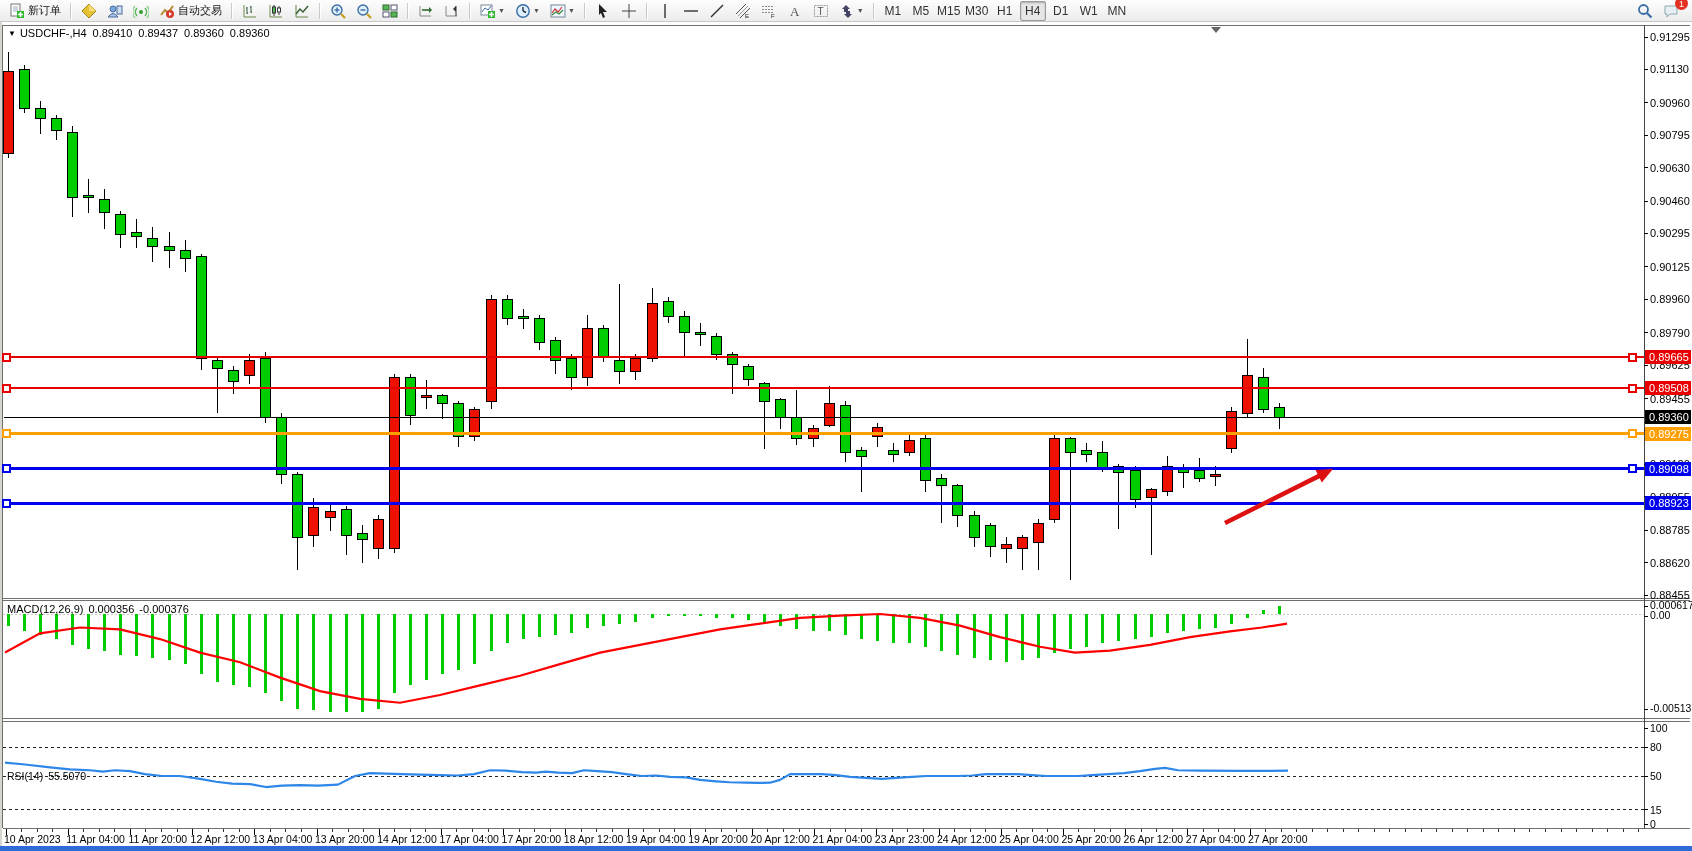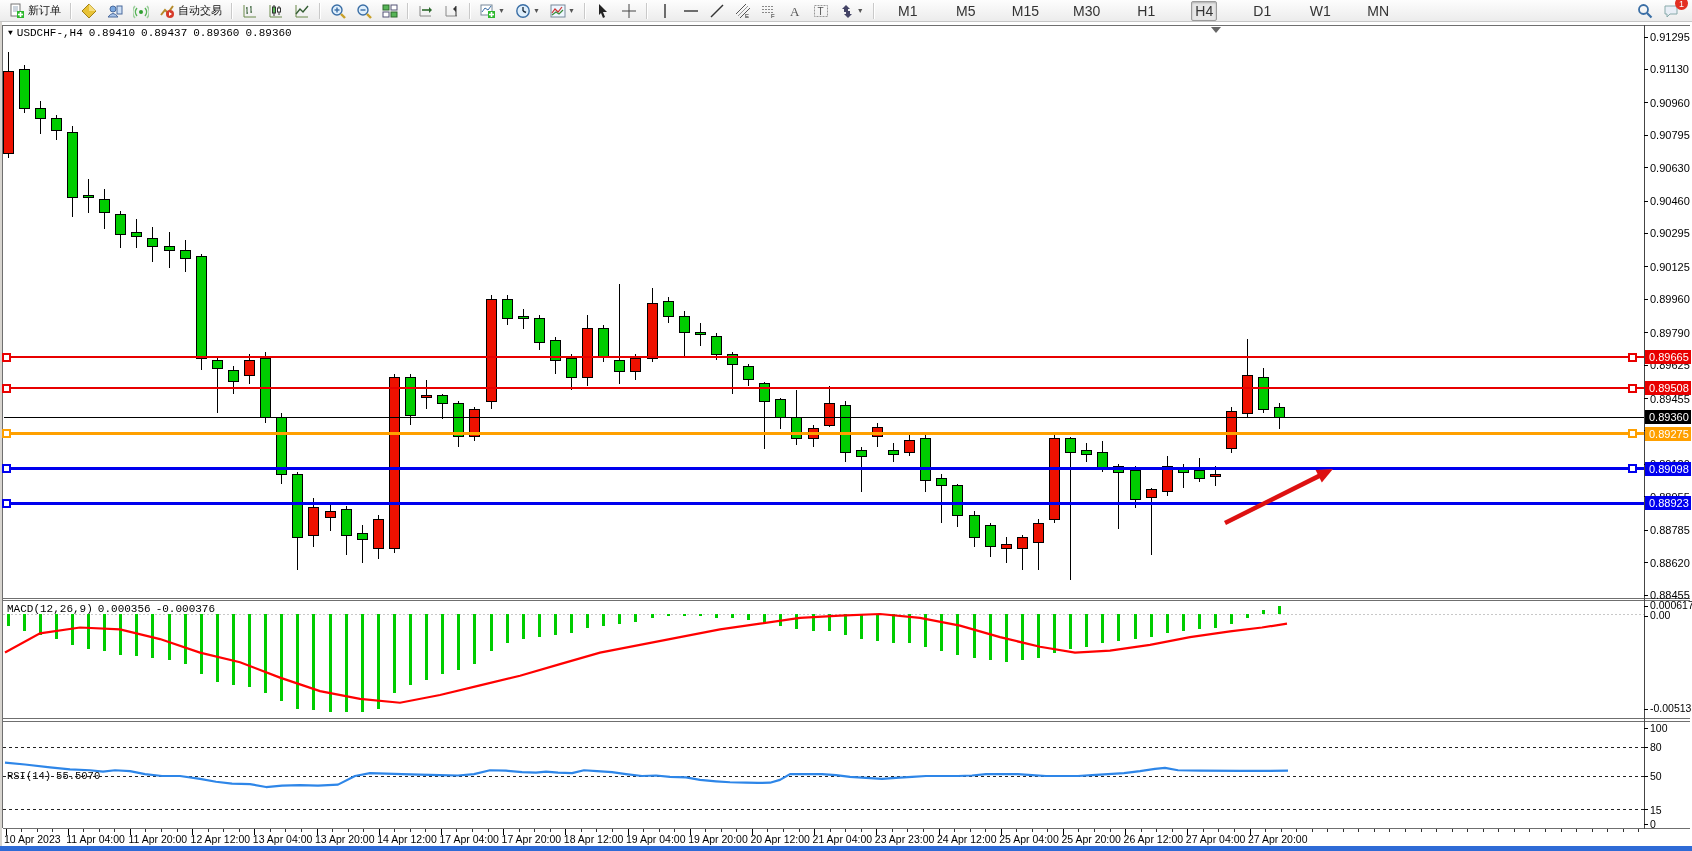--- a/index.html
+++ b/index.html
@@ -7,29 +7,29 @@
        font-family:"Liberation Sans",sans-serif;-webkit-font-smoothing:none;}
   
   #toolbar{position:absolute;left:0;top:0;width:1692px;height:22px;
     background:linear-gradient(#fdfdfd,#ececec);border-bottom:1px solid #c6c6c6;
     display:flex;align-items:center;padding-left:4px;box-sizing:border-box;z-index:5;}
   .tbtn{display:inline-flex;align-items:center;height:19px;padding:0 3px;margin:0 1px;
     border:1px solid transparent;border-radius:2px;font-size:11px;color:#222;cursor:default;}
   .tlabel{margin-left:3px;font-size:11px;color:#111;}
   .sep{width:1px;height:16px;background:#c9c9c9;border-right:1px solid #fff;margin:0 4px;}
   .tf{display:inline-flex;align-items:center;justify-content:center;height:18px;min-width:24px;
-    font-size:14px;color:#333;margin:0 16px;border:1px solid transparent;border-radius:2px;}
+    font-size:12px;color:#333;margin:0 1px;border:1px solid transparent;border-radius:2px;}
   .tf.active{background:#e6e6e6;border-color:#9b9b9b;box-shadow:inset 0 1px 2px rgba(0,0,0,.25);text-align:right;}
   .caret{font-size:7px;color:#555;margin-left:2px;}
   #right-tools{margin-left:auto;display:flex;align-items:center;margin-right:8px;}
   .badge{position:absolute;top:-4px;right:-6px;background:#e33022;color:#fff;font-size:9px;
     width:13px;height:13px;border-radius:50%;display:flex;align-items:center;justify-content:center;}
   .icon16{width:16px;height:16px;display:inline-block;}
   
-  .ovl{position:absolute;z-index:3;font-size:11px;color:#000;white-space:nowrap;font-family:Liberation Mono, monospace;}
+  .ovl{position:absolute;z-index:3;font-size:11px;color:#000;white-space:nowrap;}
   #chart-header{left:8px;top:27px;}
   #chart-header .tri{font-size:8px;vertical-align:1px;margin-right:4px;}
   #chart-header span{margin-right:6px;}
   #macd-header{left:7px;top:603px;font-size:11px;}
   #rsi-header{left:7px;top:724px;font-size:10.5px;margin-top:46px;}
   #macd-header span,#rsi-header span{margin-right:5px;}
   #svg-root{position:absolute;left:0;top:0;z-index:1;}
   #bottom-strip{position:absolute;left:0;top:846px;width:1692px;height:5px;background:#2e6bd6;z-index:4;}
   #left-edge{position:absolute;left:0;top:22px;width:2px;height:824px;background:#d8d5d0;z-index:4;}
 </style>

